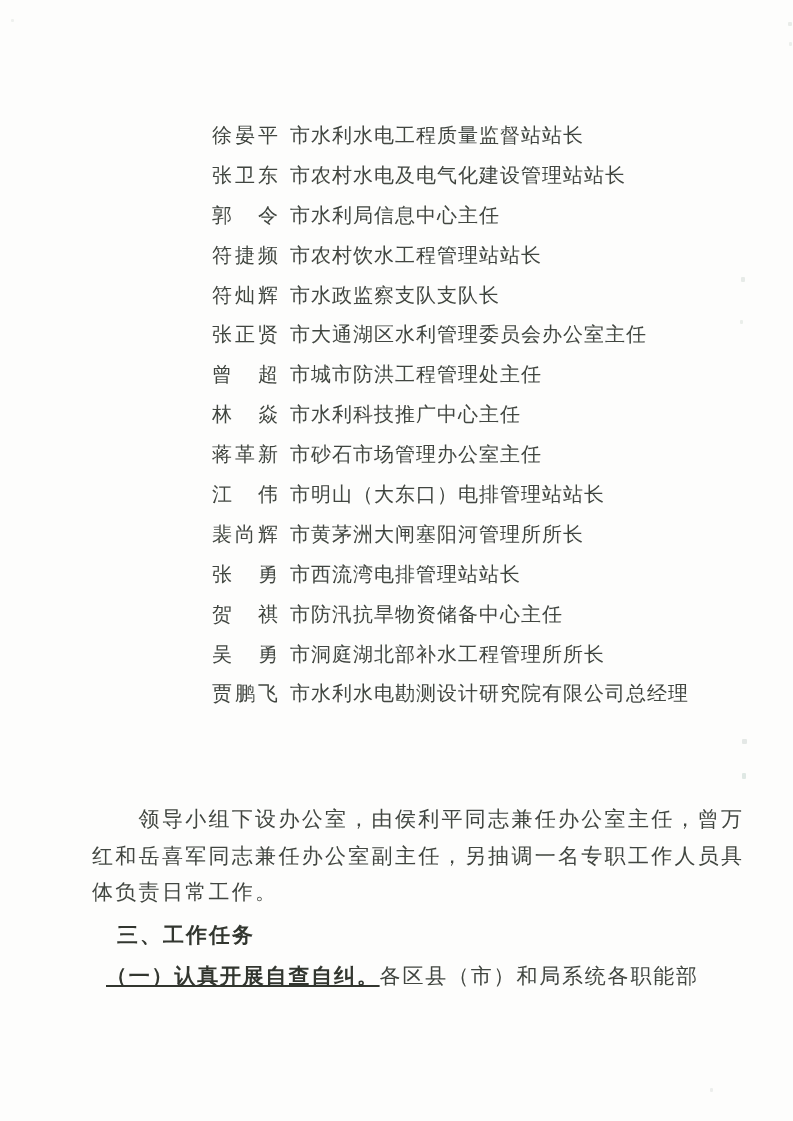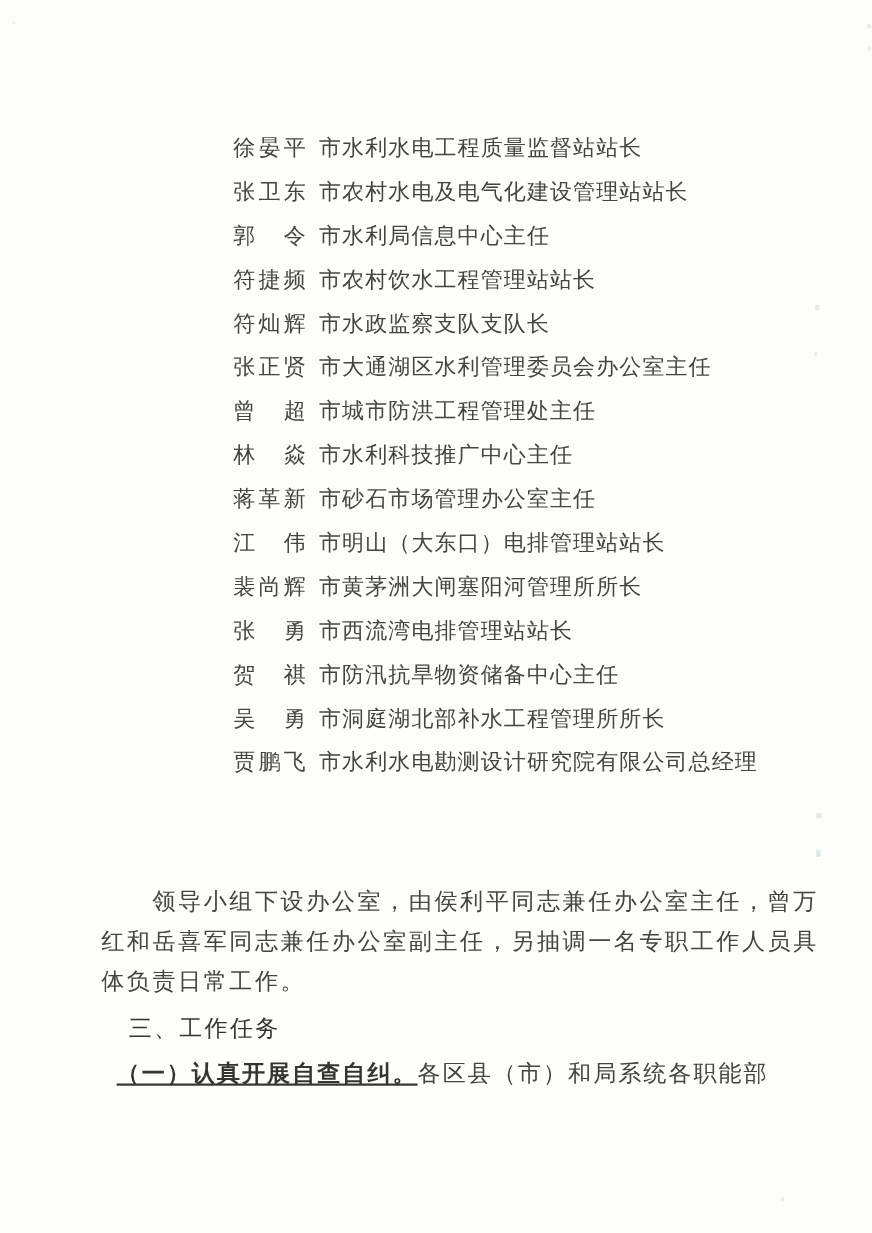--- a/index.html
+++ b/index.html
@@ -54,21 +54,21 @@
   }
   .para-line.indent {
     text-indent: 46.6px;
   }
   .section-heading {
     position: absolute;
     left: 117px;
     top: 922px;
     font-size: 21px;
     line-height: 26px;
-    font-weight: normal;
+    font-weight: bold;
     letter-spacing: 2px;
     color: var(--ink-bold, #32362f);
     white-space: nowrap;
   }
   .subsection-line {
     position: absolute;
     left: 106px;
     top: 962px;
     font-size: 21px;
     line-height: 28px;

